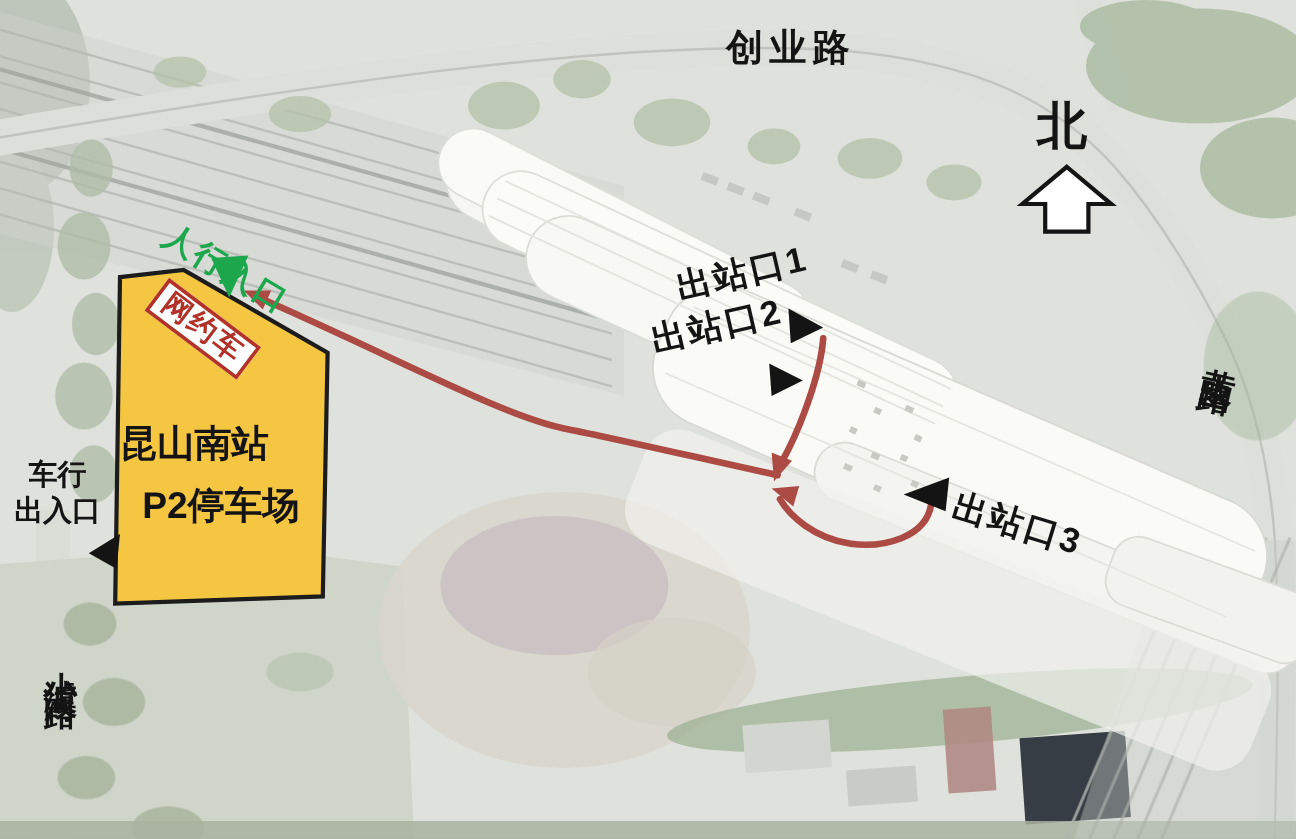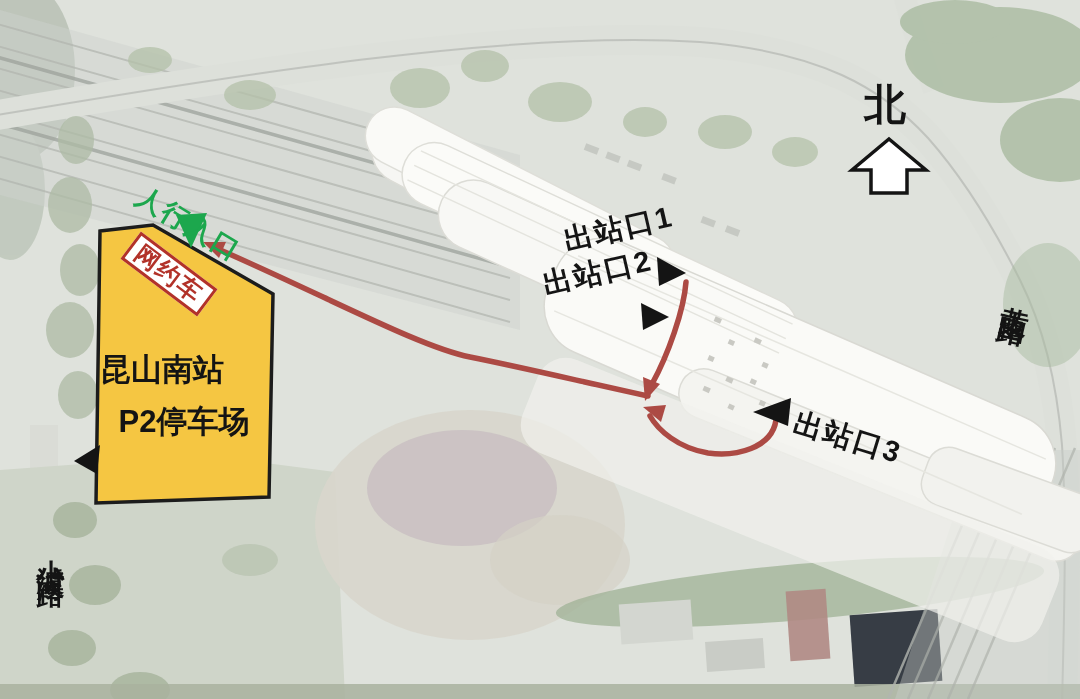--- a/index.html
+++ b/index.html
@@ -187,29 +187,34 @@
 
     <polygon points="176,215 207,213 191,248" fill="#1CA74D"></polygon>
     <polygon points="74,461 100,445 97,474" fill="#141414"></polygon>
     <polygon points="657,257 686,273 659,286" fill="#141414"></polygon>
     <polygon points="641,303 669,317 643,330" fill="#141414"></polygon>
     <polygon points="753,412 791,398 788,426" fill="#141414"></polygon>
 
     <polygon points="889,139 926,170 907,170 907,193 871,193 871,170 852,170" fill="#ffffff" stroke="#141414" stroke-width="3.5"></polygon>
   </svg>
 
+  <div class="lbl lbl-chuangye">创业路</div>
   <div class="lbl lbl-north">北</div>
 
   <div class="lbl lbl-ped">人行入口</div>
 
   <div class="lbl tag-wyc">网约车</div>
 
   <div class="lbl lbl-pname1">昆山南站</div>
   <div class="lbl lbl-pname2">P2停车场</div>
 
+  <div class="lbl lbl-veh">
+    <div>车行</div>
+    <div>出入口</div>
+  </div>
 
   <div class="lbl lbl-xyh">小澞河路</div>
   <div class="lbl lbl-hs">黄山路</div>
 
   <div class="lbl lbl-exit1">出站口1</div>
   <div class="lbl lbl-exit2">出站口2</div>
   <div class="lbl lbl-exit3">出站口3</div>
 
 </div>
 

